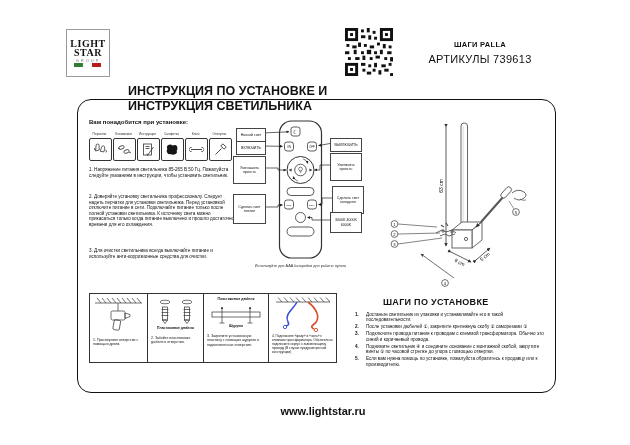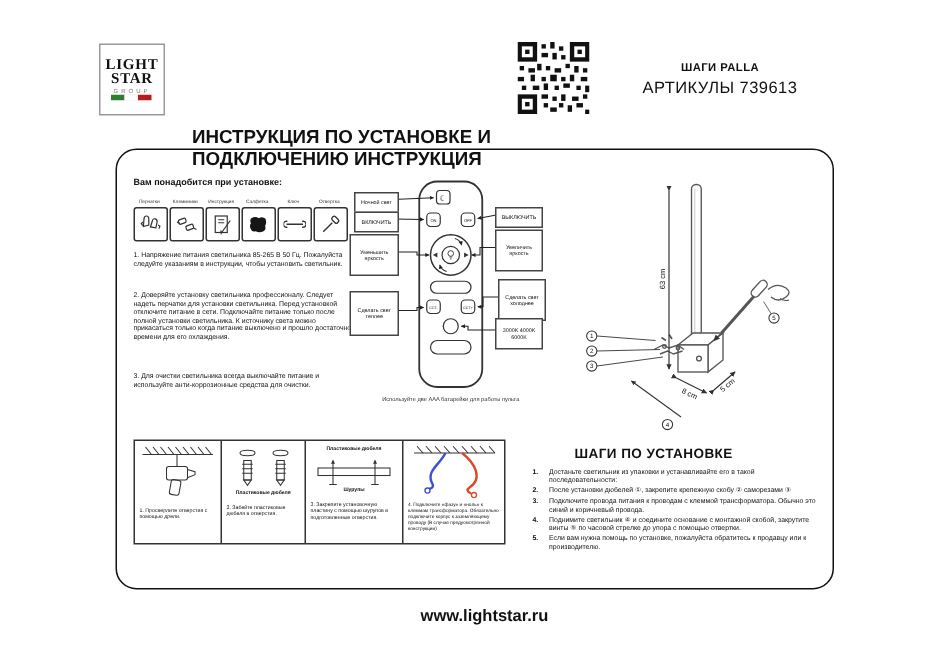--- a/index.html
+++ b/index.html
@@ -50,21 +50,21 @@
     <div class="logo-group">GROUP</div>
     <svg width="28" height="4" viewBox="0 0 28 4">
       <rect x="0" y="0" width="9" height="4" fill="#2e7d32"></rect>
       <rect x="9" y="0" width="9" height="4" fill="#ffffff" stroke="#cccccc" stroke-width="0.3"></rect>
       <rect x="18" y="0" width="9" height="4" fill="#b71c1c"></rect>
     </svg>
   </div>
 
   <div class="abs doc-title">
     <div>ИНСТРУКЦИЯ ПО УСТАНОВКЕ И</div>
-    <div>ПОДКЛЮЧЕНИЮ ИНСТРУКЦИЯ</div>
+    <div>ИНСТРУКЦИЯ СВЕТИЛЬНИКА</div>
   </div>
 
   <svg class="abs" style="left:345px;top:28px" width="48" height="48" viewBox="0 0 33 33">
     <rect x="0" y="0" width="33" height="33" fill="#fff"></rect>
     <g fill="#111">
       <rect x="0" y="0" width="9" height="9"></rect>
         <rect x="24" y="0" width="9" height="9"></rect>
         <rect x="0" y="24" width="9" height="9"></rect>
       <rect x="2" y="2" width="5" height="5" fill="#fff"></rect>
         <rect x="26" y="2" width="5" height="5" fill="#fff"></rect>

